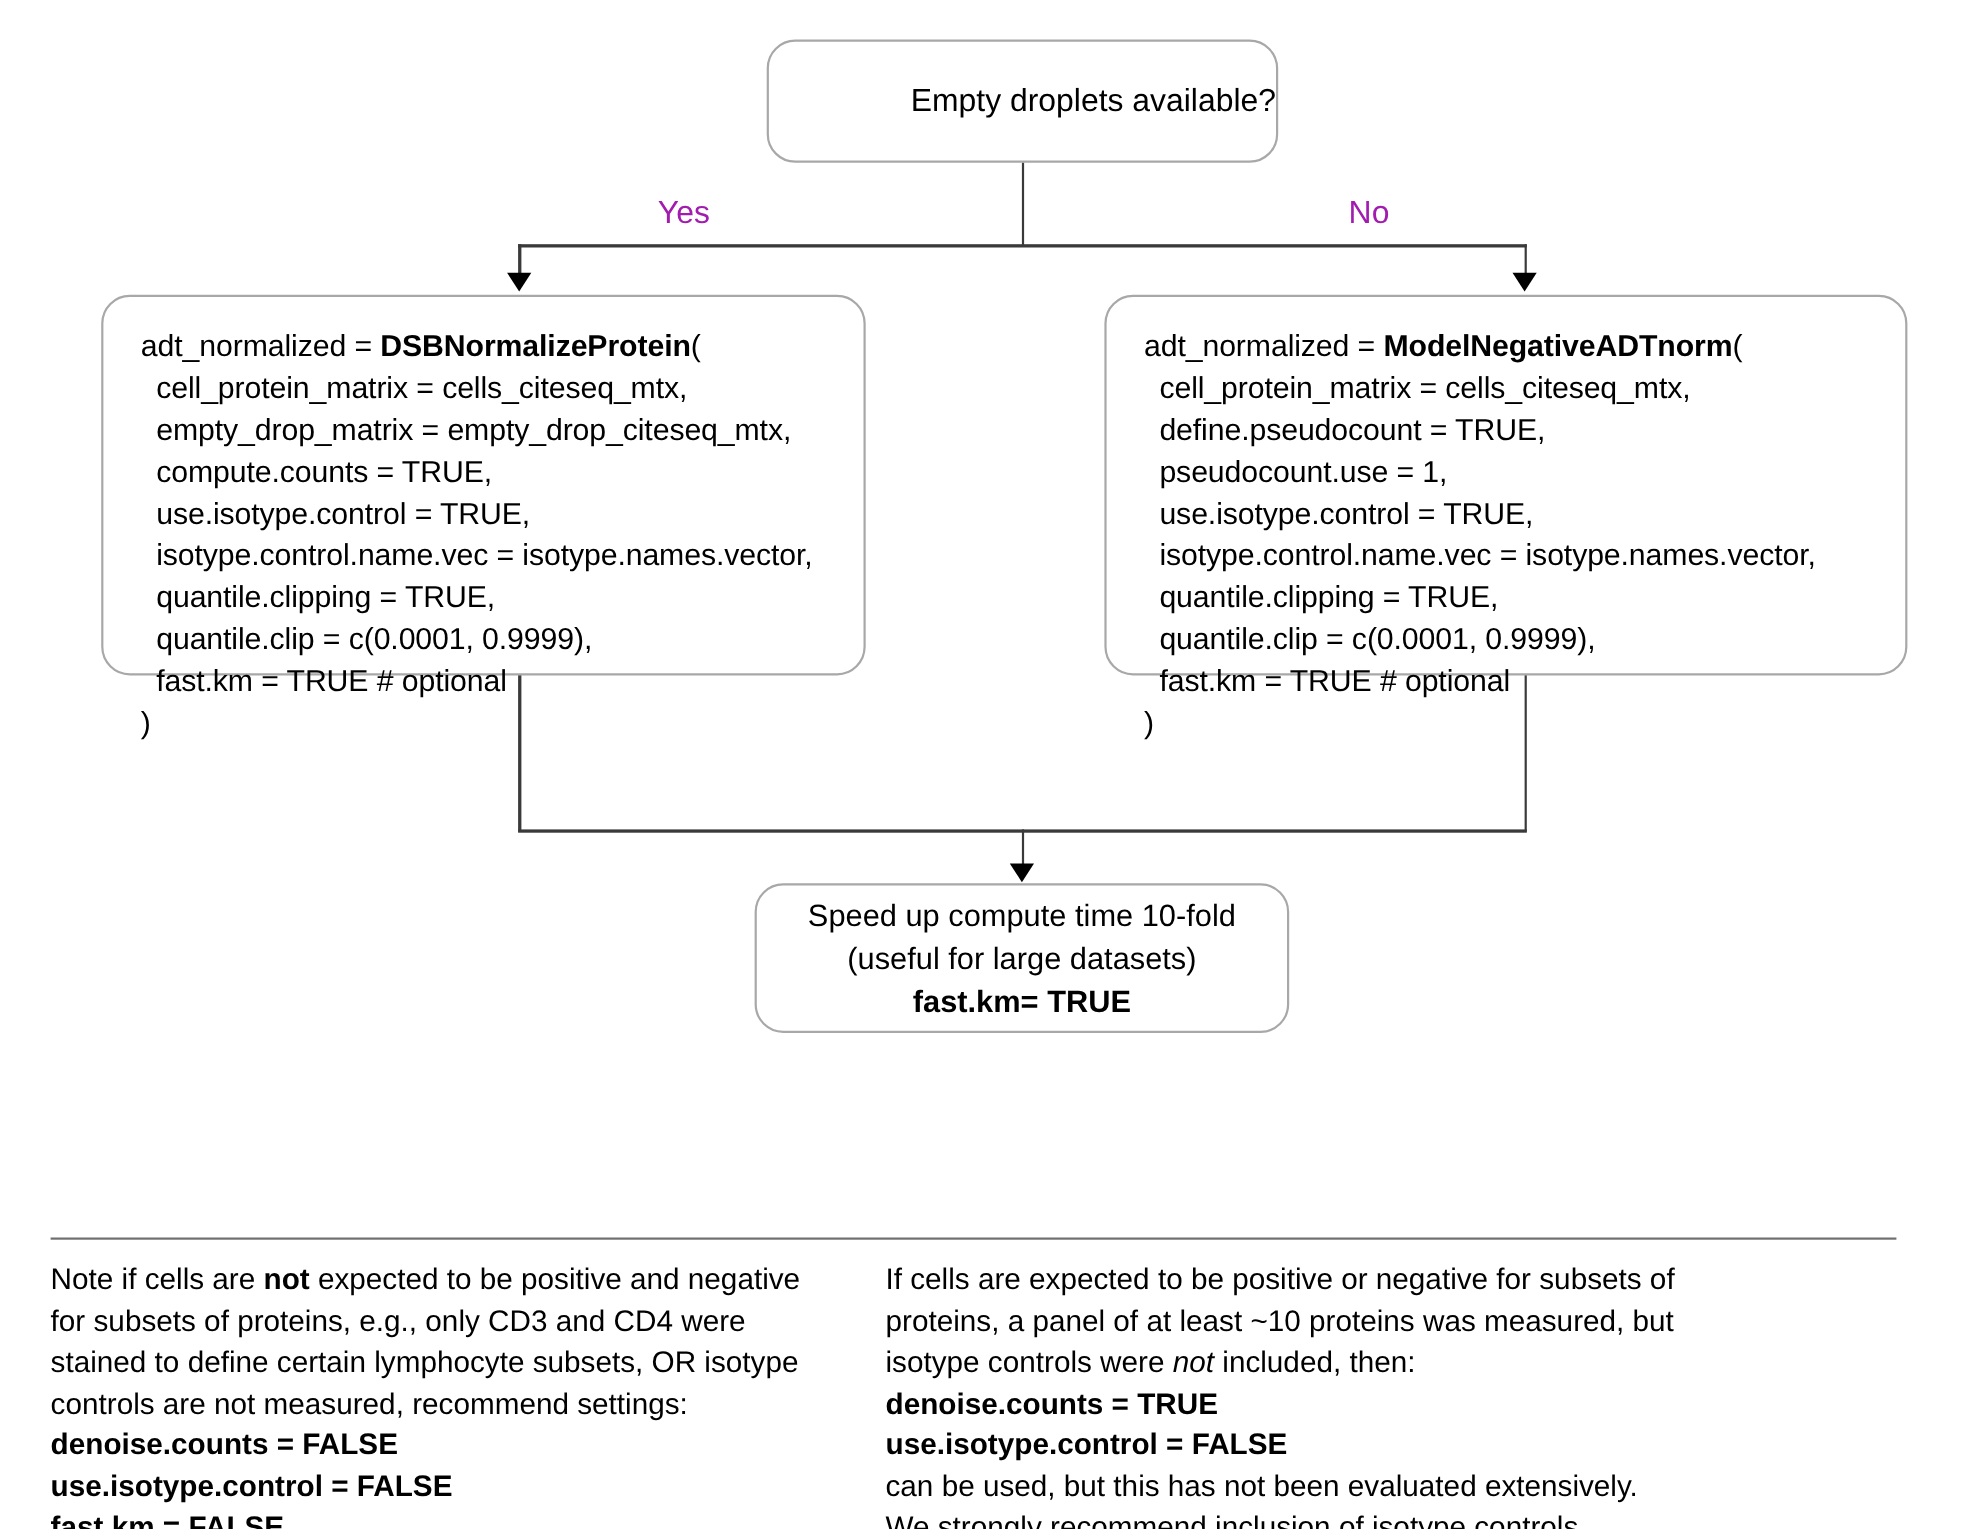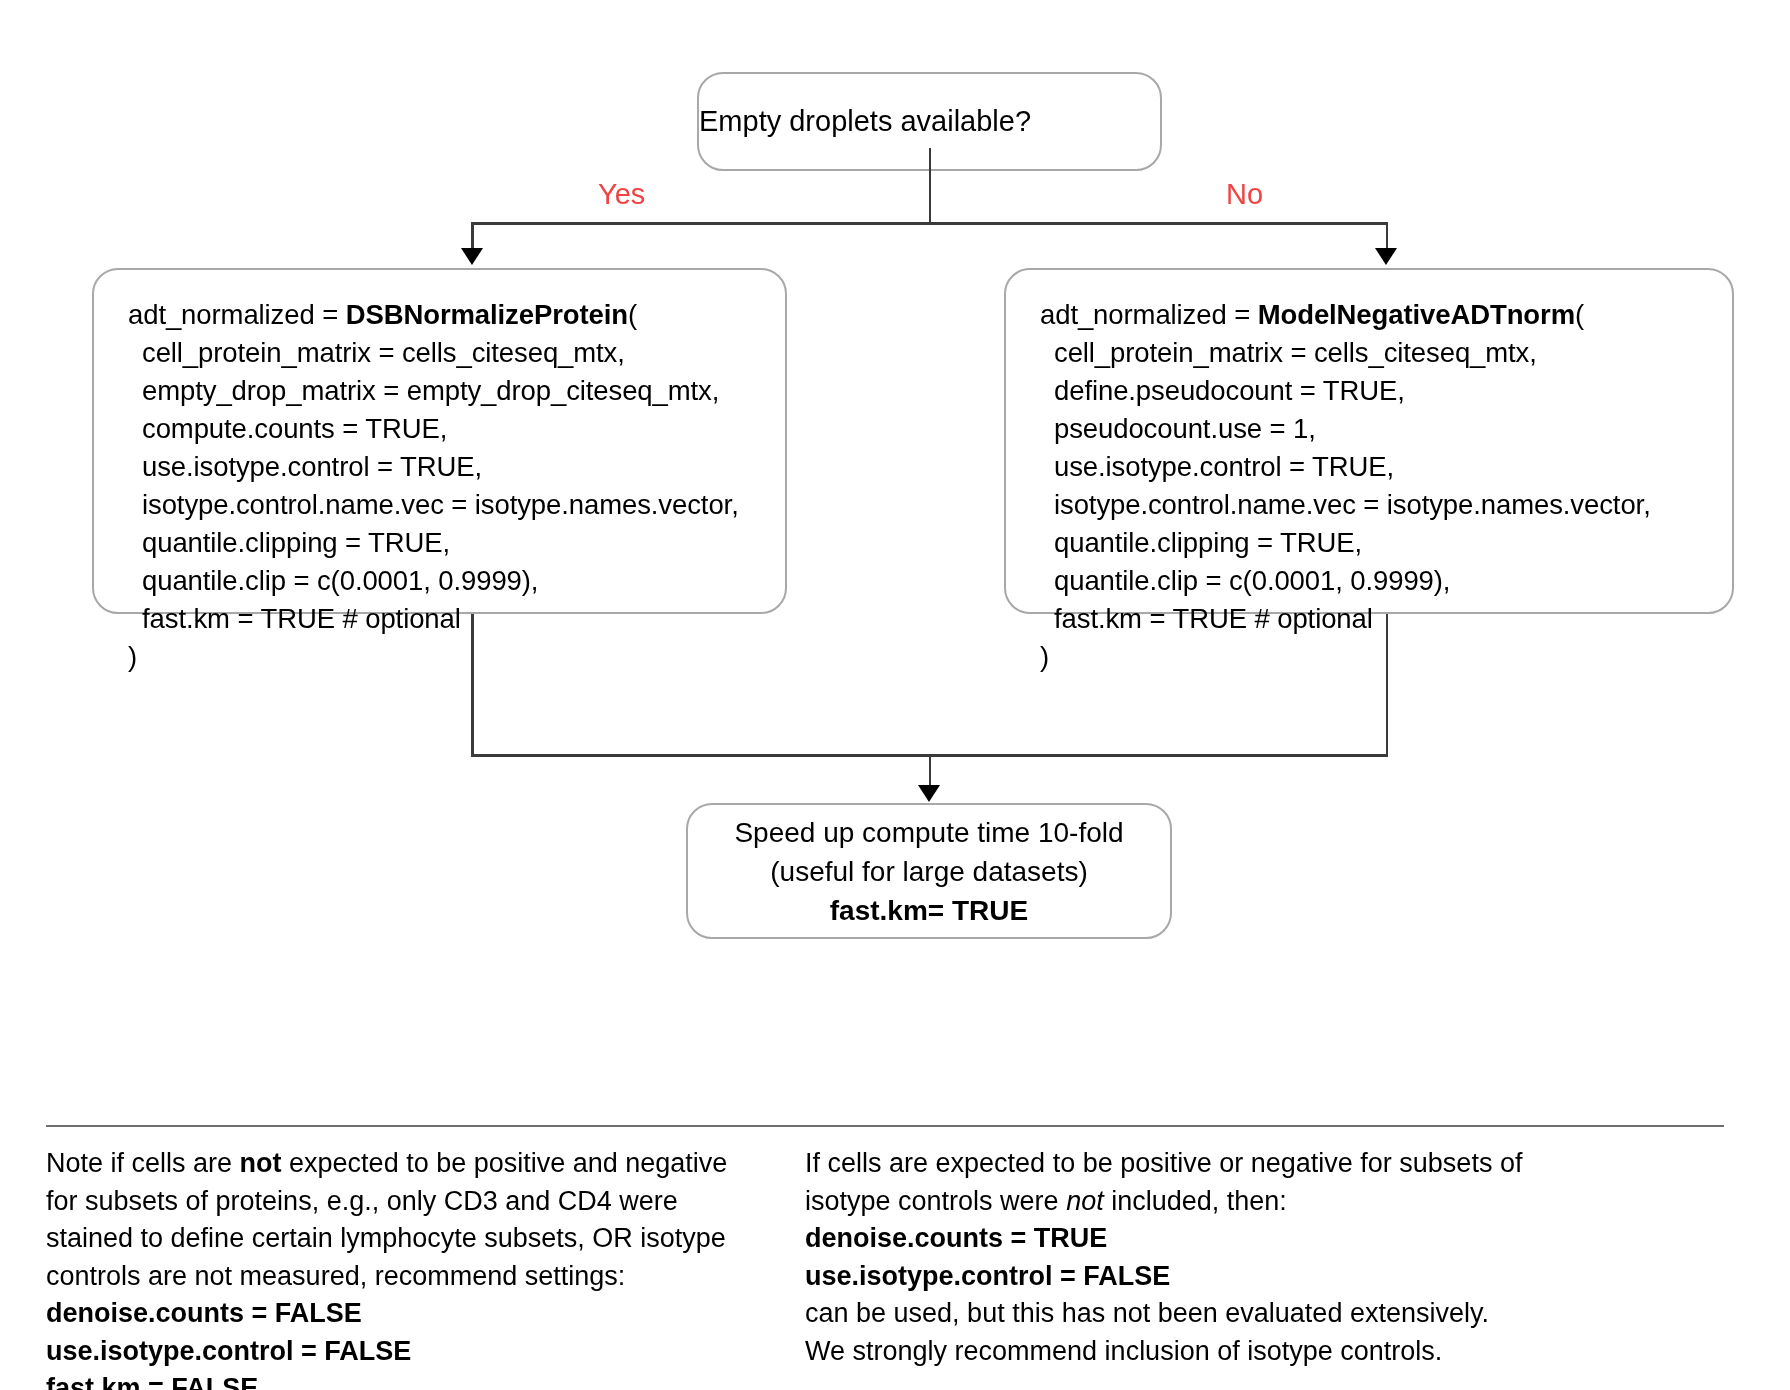--- a/index.html
+++ b/index.html
@@ -28,25 +28,24 @@
     border: 2.5px solid #a8a8a8;
     border-radius: 26px;
     background: #ffffff;
   }
 
   
   #node-root {
     left: 697px;
     top: 36px;
     width: 465px;
-    height: 99px;
+    height: 112px;
     display: flex;
     align-items: center;
-    justify-content: flex-start;
-    margin-top: 36px;
+    justify-content: flex-end;
   }
   #node-root .node-text {
     font-size: 29px;
     line-height: 1.25;
     text-align: center;
     white-space: nowrap;
   }
 
   
   .code-node {
@@ -106,21 +105,21 @@
     border-left: 11px solid transparent;
     border-right: 11px solid transparent;
     border-top: 17px solid #000000;
   }
 
   
   .branch-label {
     position: absolute;
     font-size: 29px;
     line-height: 1;
-    color: #ef4444;
+    color: #a21caf;
     white-space: nowrap;
   }
   #label-yes { left: 598px; top: 180px; }
   #label-no  { left: 1226px; top: 180px; }
 
   
   #footer-rule {
     position: absolute;
     left: 46px;
     top: 1125px;
@@ -210,20 +209,21 @@
     <div class="note-line">for subsets of proteins, e.g., only CD3 and CD4 were</div>
     <div class="note-line">stained to define certain lymphocyte subsets, OR isotype</div>
     <div class="note-line">controls are not measured, recommend settings:</div>
     <div class="note-line bold">denoise.counts = FALSE</div>
     <div class="note-line bold">use.isotype.control = FALSE</div>
     <div class="note-line bold">fast.km = FALSE</div>
   </div>
 
   <div class="note-col" id="note-right">
     <div class="note-line">If cells are expected to be positive or negative for subsets of</div>
+    <div class="note-line">proteins, a panel of at least ~10 proteins was measured, but</div>
     <div class="note-line"><span>isotype controls were </span><i>not</i><span> included, then:</span></div>
     <div class="note-line bold">denoise.counts = TRUE</div>
     <div class="note-line bold">use.isotype.control = FALSE</div>
     <div class="note-line">can be used, but this has not been evaluated extensively.</div>
     <div class="note-line">We strongly recommend inclusion of isotype controls.</div>
   </div>
 
 </div>
 
 </body></html>

